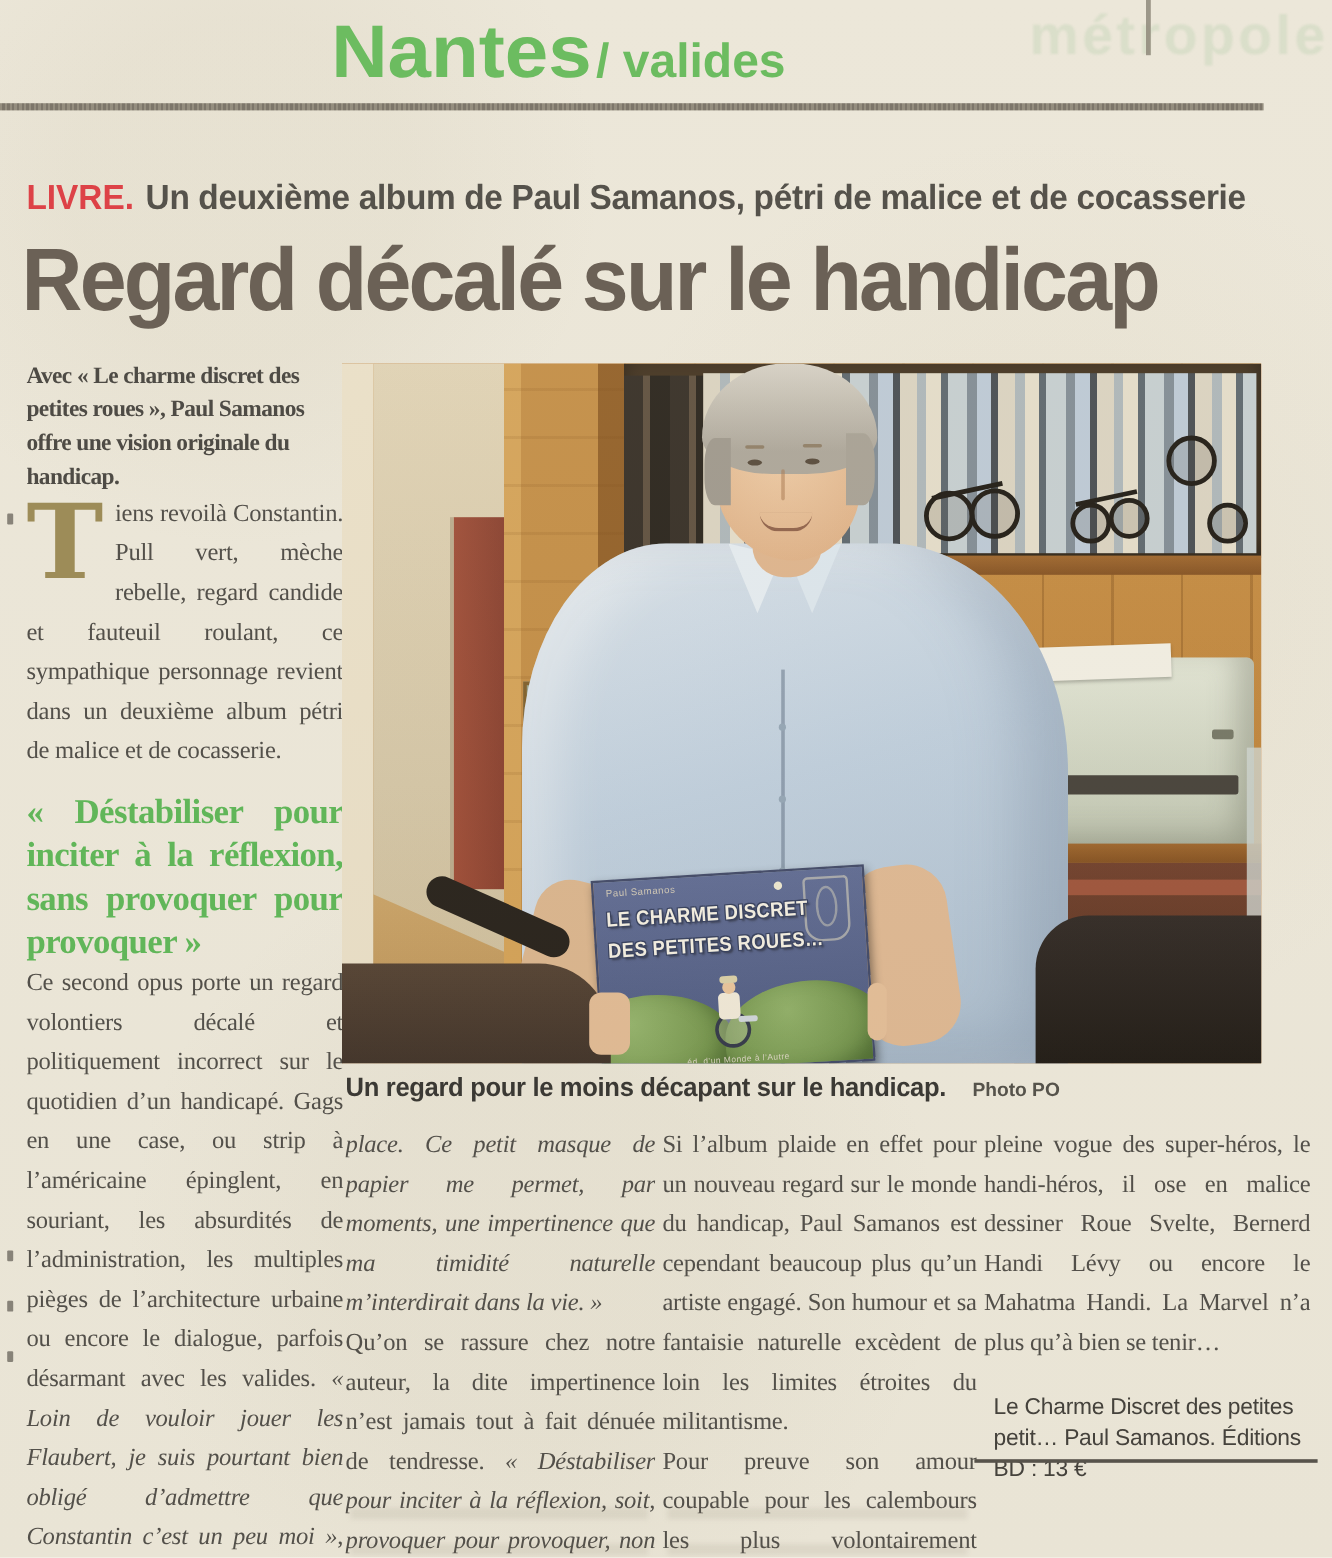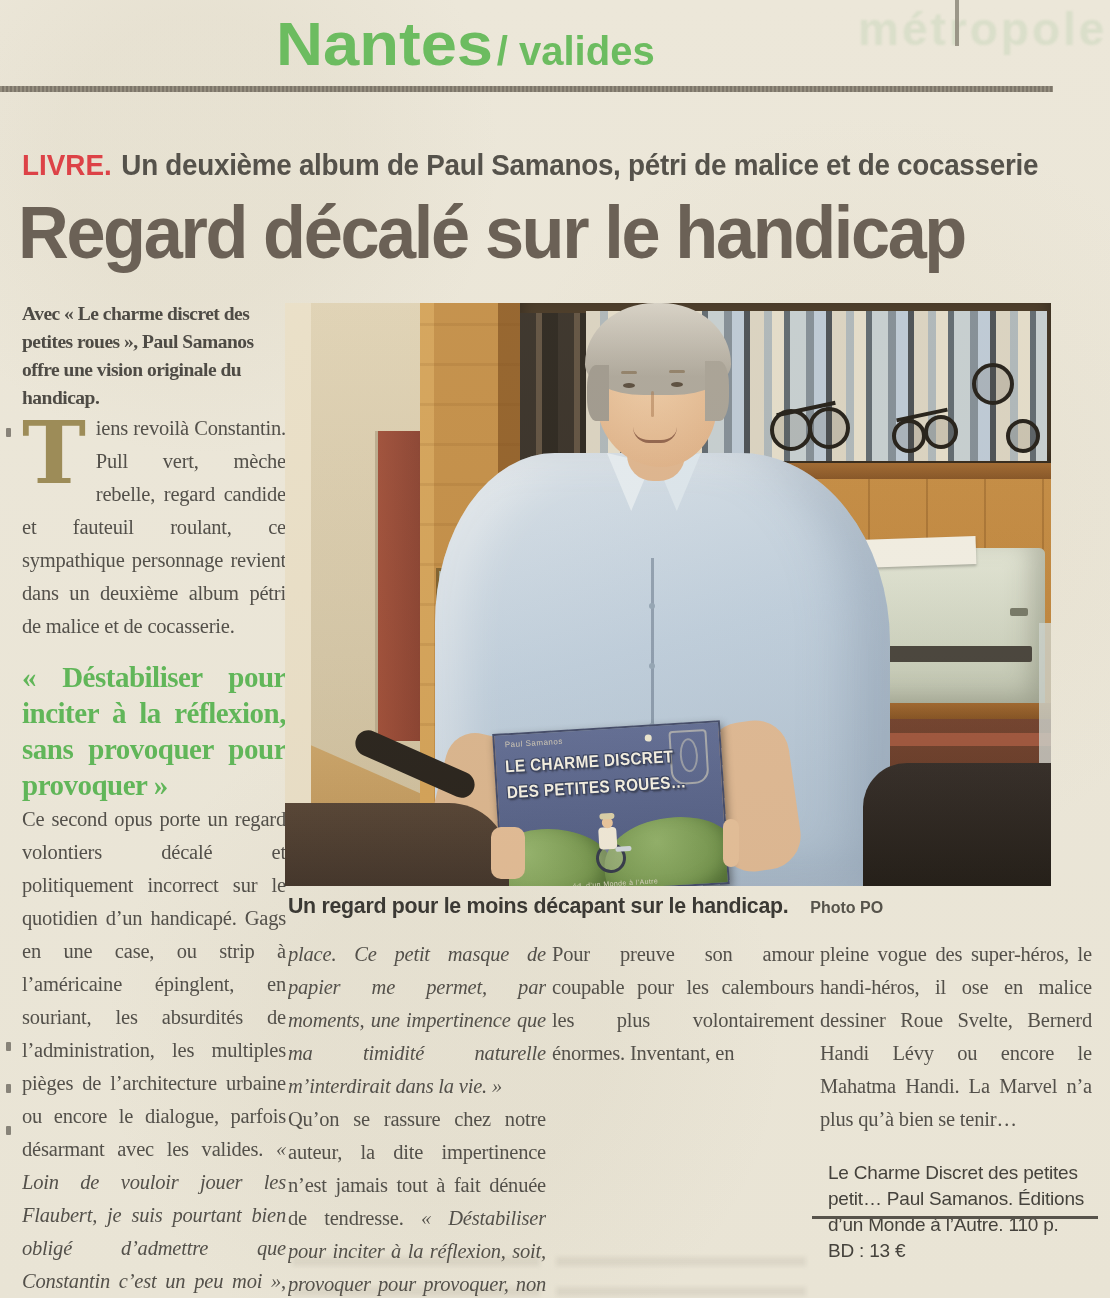--- a/index.html
+++ b/index.html
@@ -276,31 +276,31 @@
     <span class="caption-text">Un regard pour le moins décapant sur le handicap.</span>
     <span class="caption-credit">Photo PO</span>
   </div>
 
   <div class="abs col2 serif">
     <p><span class="ital">place. Ce petit masque de papier me permet, par moments, une impertinence que ma timidité naturelle m’interdirait dans la vie. »</span></p>
     <p><span>Qu’on se rassure chez notre auteur, la dite impertinence n’est jamais tout à fait dénuée de tendresse. </span><span class="ital">« Déstabiliser pour inciter à la réflexion, soit, provoquer pour provoquer, non »</span></p>
   </div>
 
   <div class="abs col3 serif">
+    <p>Si l’album plaide en effet pour un nouveau regard sur le monde du handicap, Paul Samanos est cependant beaucoup plus qu’un artiste engagé. Son humour et sa fantaisie naturelle excèdent de loin les limites étroites du militantisme.</p>
     <p>Pour preuve son amour coupable pour les calembours les plus volontairement énormes. Inventant, en</p>
   </div>
 
   <div class="abs col4 serif">
     <p>pleine vogue des super-héros, le handi-héros, il ose en malice dessiner Roue Svelte, Bernerd Handi Lévy ou encore le Mahatma Handi. La Marvel n’a plus qu’à bien se tenir…</p>
   </div>
 
   <div class="abs book-ref">
     <div>Le Charme Discret des petites</div>
     <div>petit… Paul Samanos. Éditions</div>
-    <div>d’un Monde à l’Autre. 110 p.</div>
     <div>BD : 13 €</div>
   </div>
   <div class="abs book-ref-rule"></div>
 
   <div class="abs tick" style="left:6px;top:428px;"></div>
   <div class="abs tick" style="left:6px;top:1042px;"></div>
   <div class="abs tick" style="left:6px;top:1084px;"></div>
   <div class="abs tick" style="left:6px;top:1126px;"></div>
   <div class="abs ghost-strip" style="left:292px;top:1238px;width:248px;height:58px;"></div>
   <div class="abs ghost-strip" style="left:556px;top:1252px;width:250px;height:44px;"></div>

